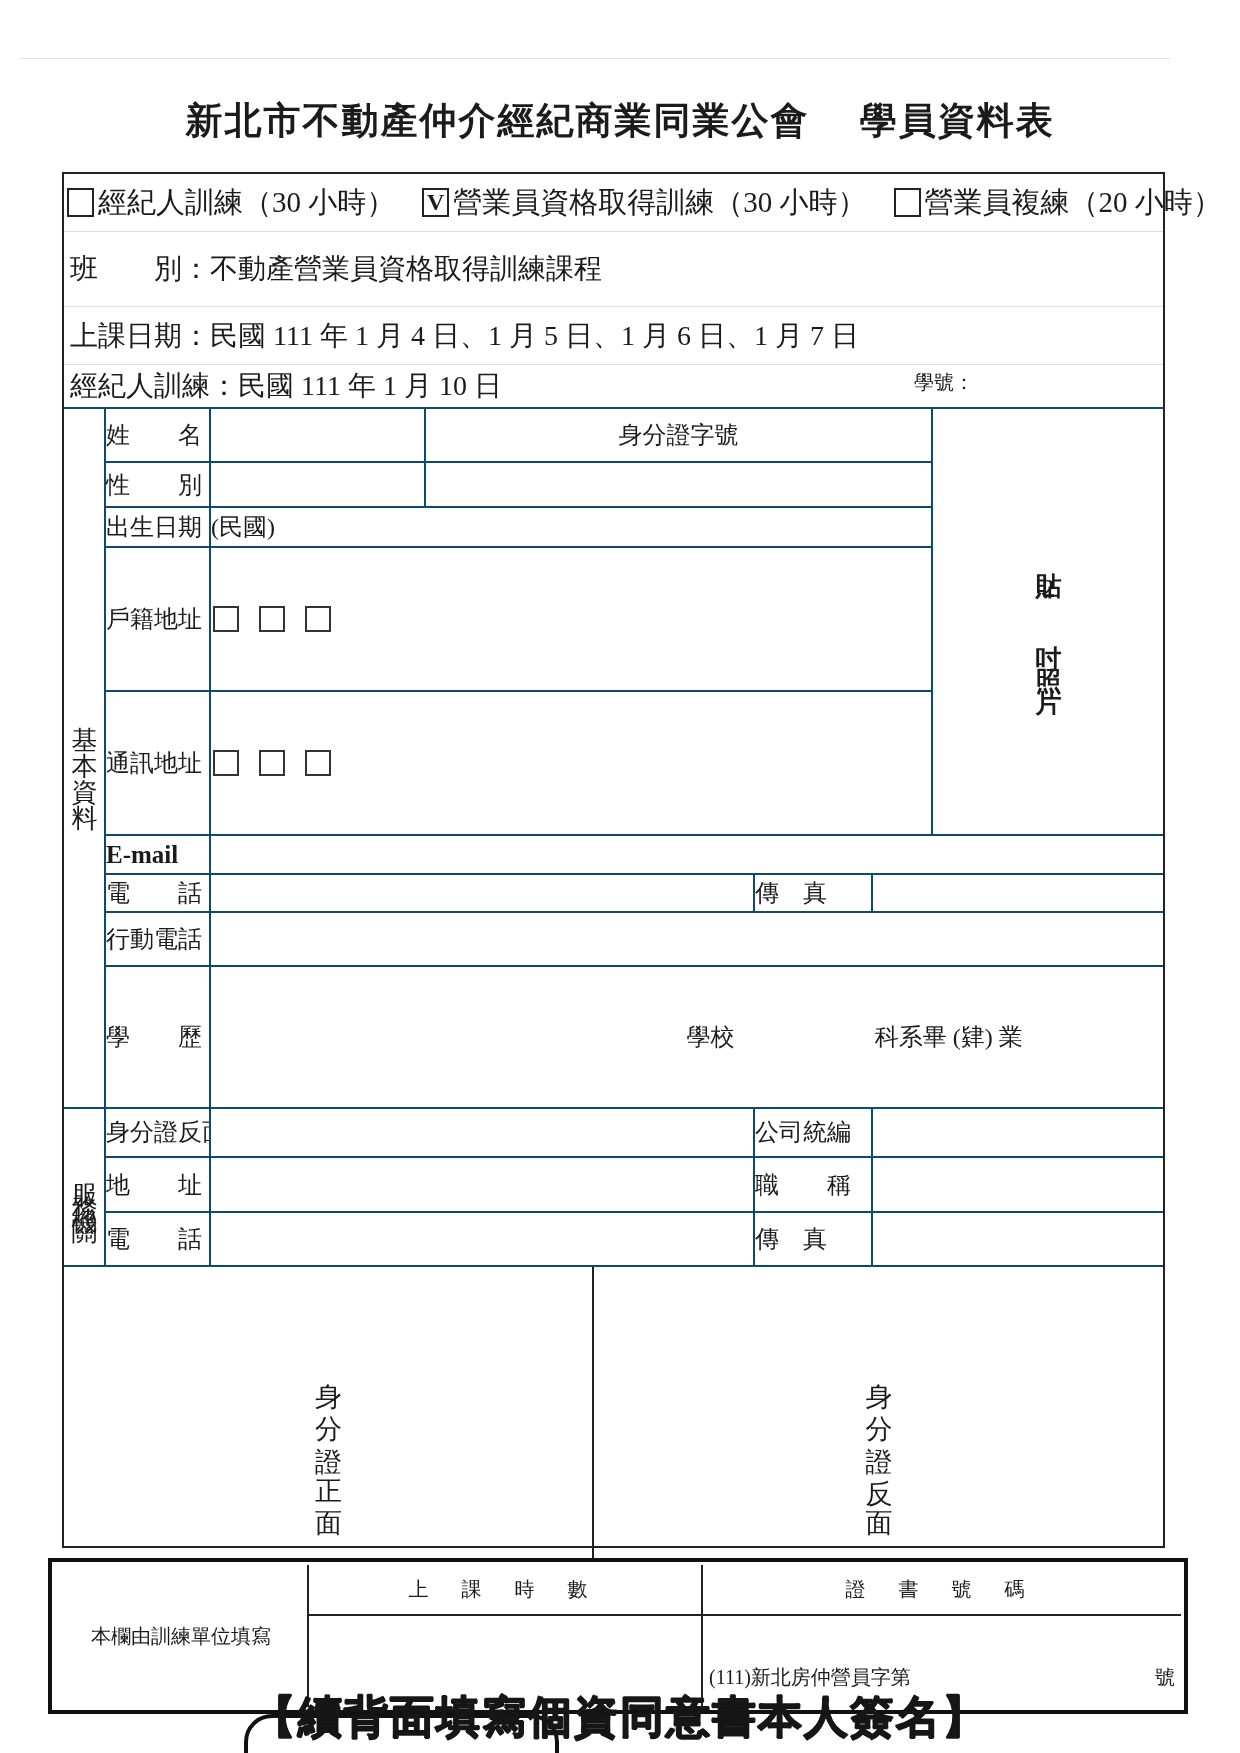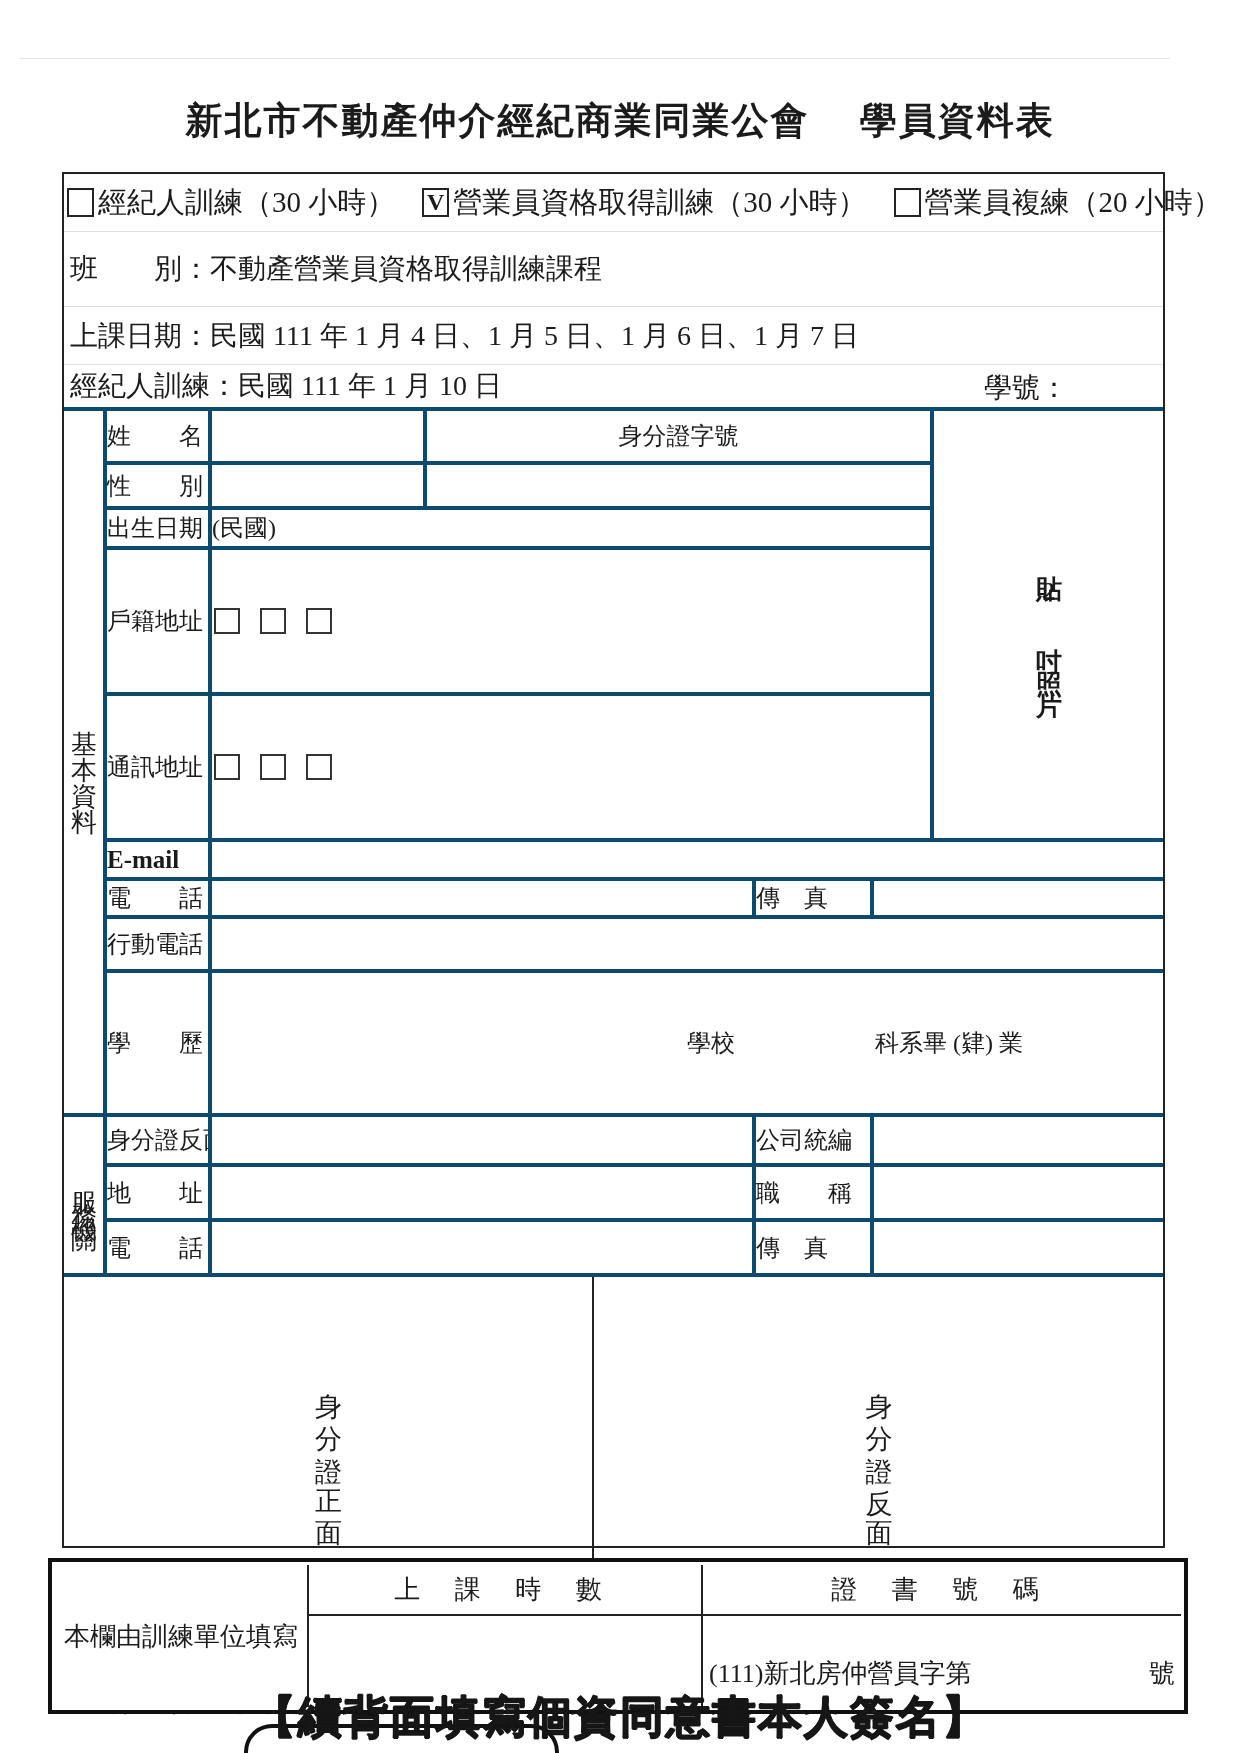--- a/index.html
+++ b/index.html
@@ -38,29 +38,29 @@
     font-size:24px;font-weight:600;flex:none;background:#fff;
   }
   .chk.wide{margin-left:14px;}
   .hdr-row{
     flex:none;display:flex;align-items:center;font-size:28px;
     padding-left:6px;box-sizing:border-box;position:relative;white-space:pre;
   }
   .row-class{height:75px;border-bottom:1px solid #e0e0e0;}
   .row-dates{height:58px;border-bottom:1px solid #e0e0e0;}
   .row-exam{height:42px;}
-  .studentno{position:absolute;left:920px;top:4px;font-size:28px;}
+  .studentno{position:absolute;left:850px;top:4px;font-size:20px;}
 
   
   table.main-table{
     border-collapse:collapse;table-layout:fixed;width:1099px;flex:none;
     border-top:2px solid #222;
   }
   table.main-table td{
-    border:4px solid #0c4a6e;box-sizing:border-box;
+    border:2px solid #0c4a6e;box-sizing:border-box;
     font-size:24px;padding:0 0;overflow:hidden;white-space:pre;
   }
   table.main-table td.noleft{border-left:none;}
   table.main-table td.noright{border-right:none;}
   td.group{
     text-align:center;vertical-align:middle;padding:0;
   }
   .vtext{
     writing-mode:vertical-rl;text-orientation:upright;
     margin:0 auto;letter-spacing:26px;font-size:26px;line-height:1;
@@ -111,21 +111,21 @@
   .d-month{margin-left:80px;}
   .d-day{margin-left:75px;}
 
   
   .bottom-wrap{
     position:absolute;left:48px;top:1558px;width:1140px;
     border:4px solid #111;padding:3px;box-sizing:border-box;background:#fff;
   }
   table.unit-table{border-collapse:collapse;table-layout:fixed;width:100%;}
   table.unit-table td{
-    border:2px solid #222;box-sizing:border-box;font-size:26px;padding:2px 6px;
+    border:2px solid #222;box-sizing:border-box;font-size:20px;padding:2px 6px;
   }
   table.unit-table td.outer{border:none;border-right:2px solid #222;}
   td.unit-left{text-align:center;vertical-align:middle;font-size:27px;}
   td.unit-head{text-align:center;letter-spacing:14px;font-weight:500;height:50px;}
   td.cert-cell{vertical-align:bottom;height:92px;}
   .cert-line{display:flex;justify-content:space-between;align-items:flex-end;padding-bottom:14px;}
 
   
   .footer{
     position:absolute;left:0;top:1688px;width:100%;text-align:center;

